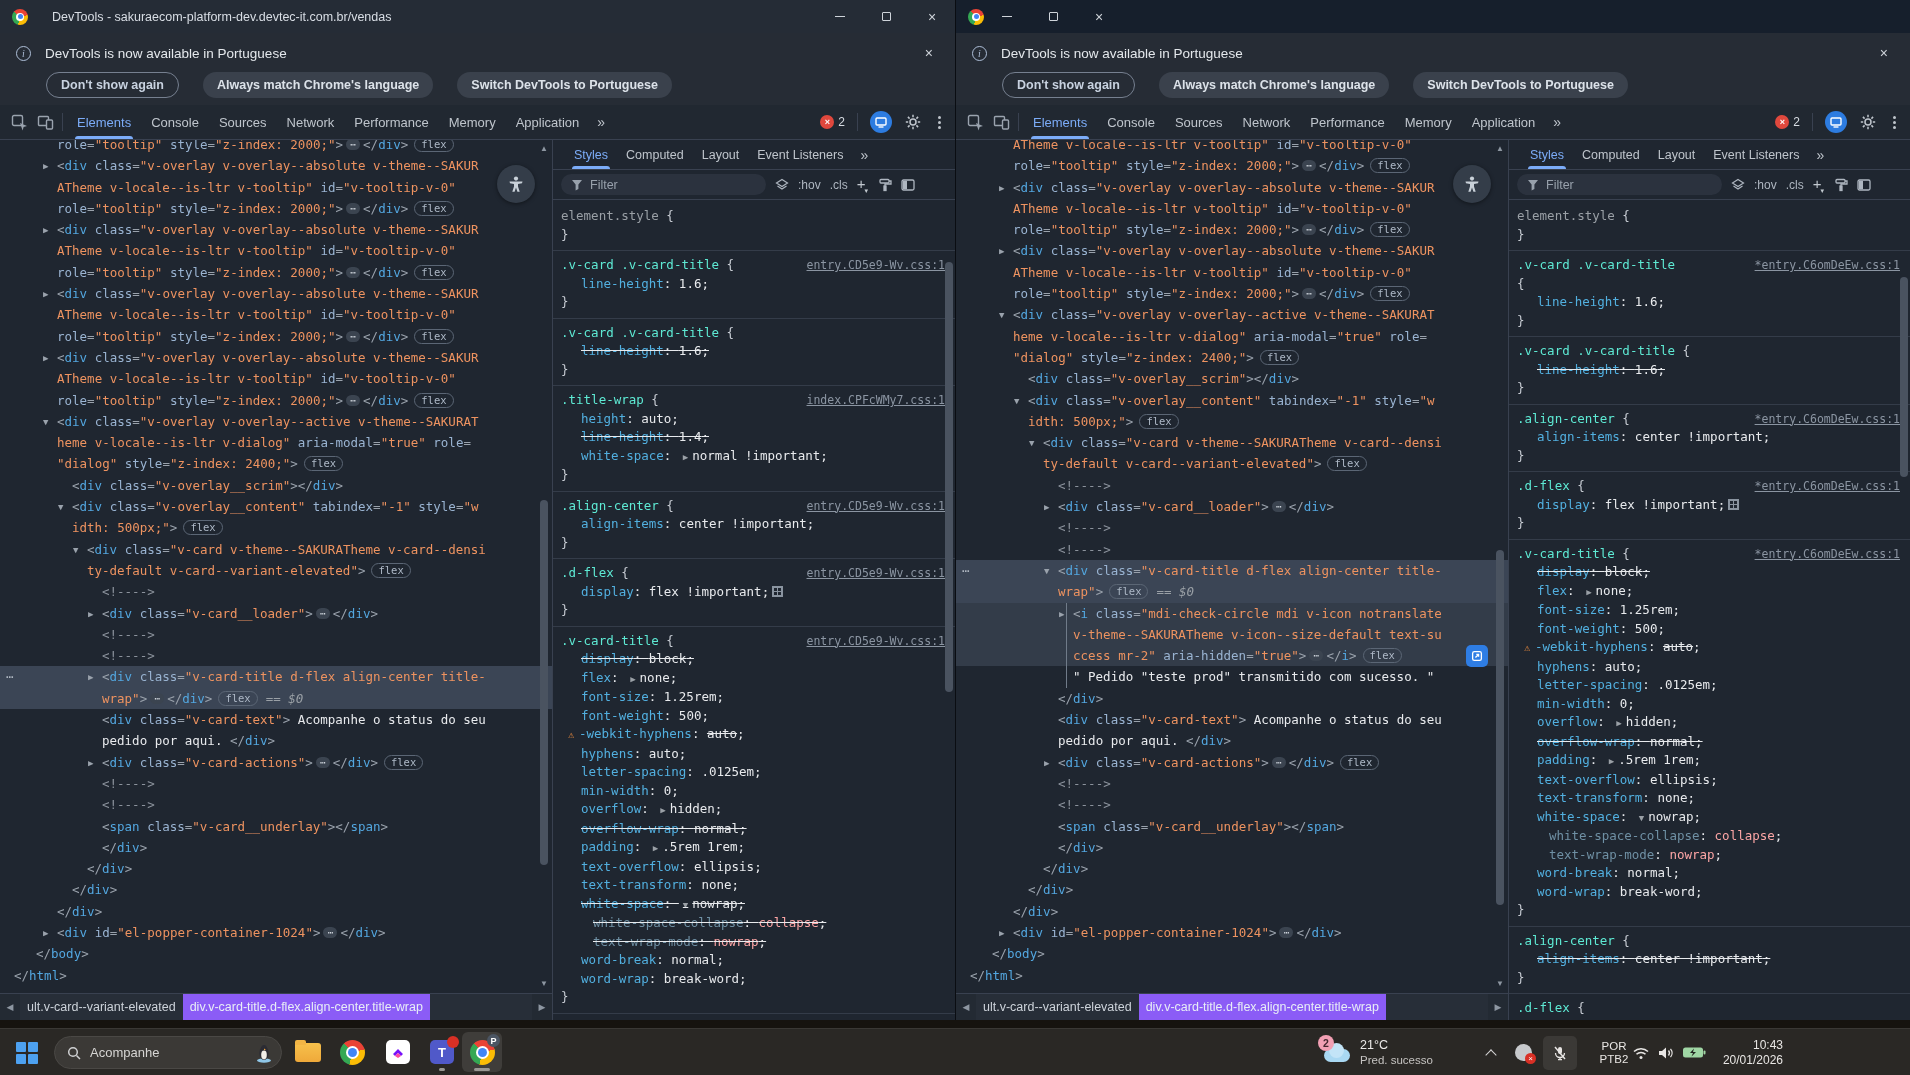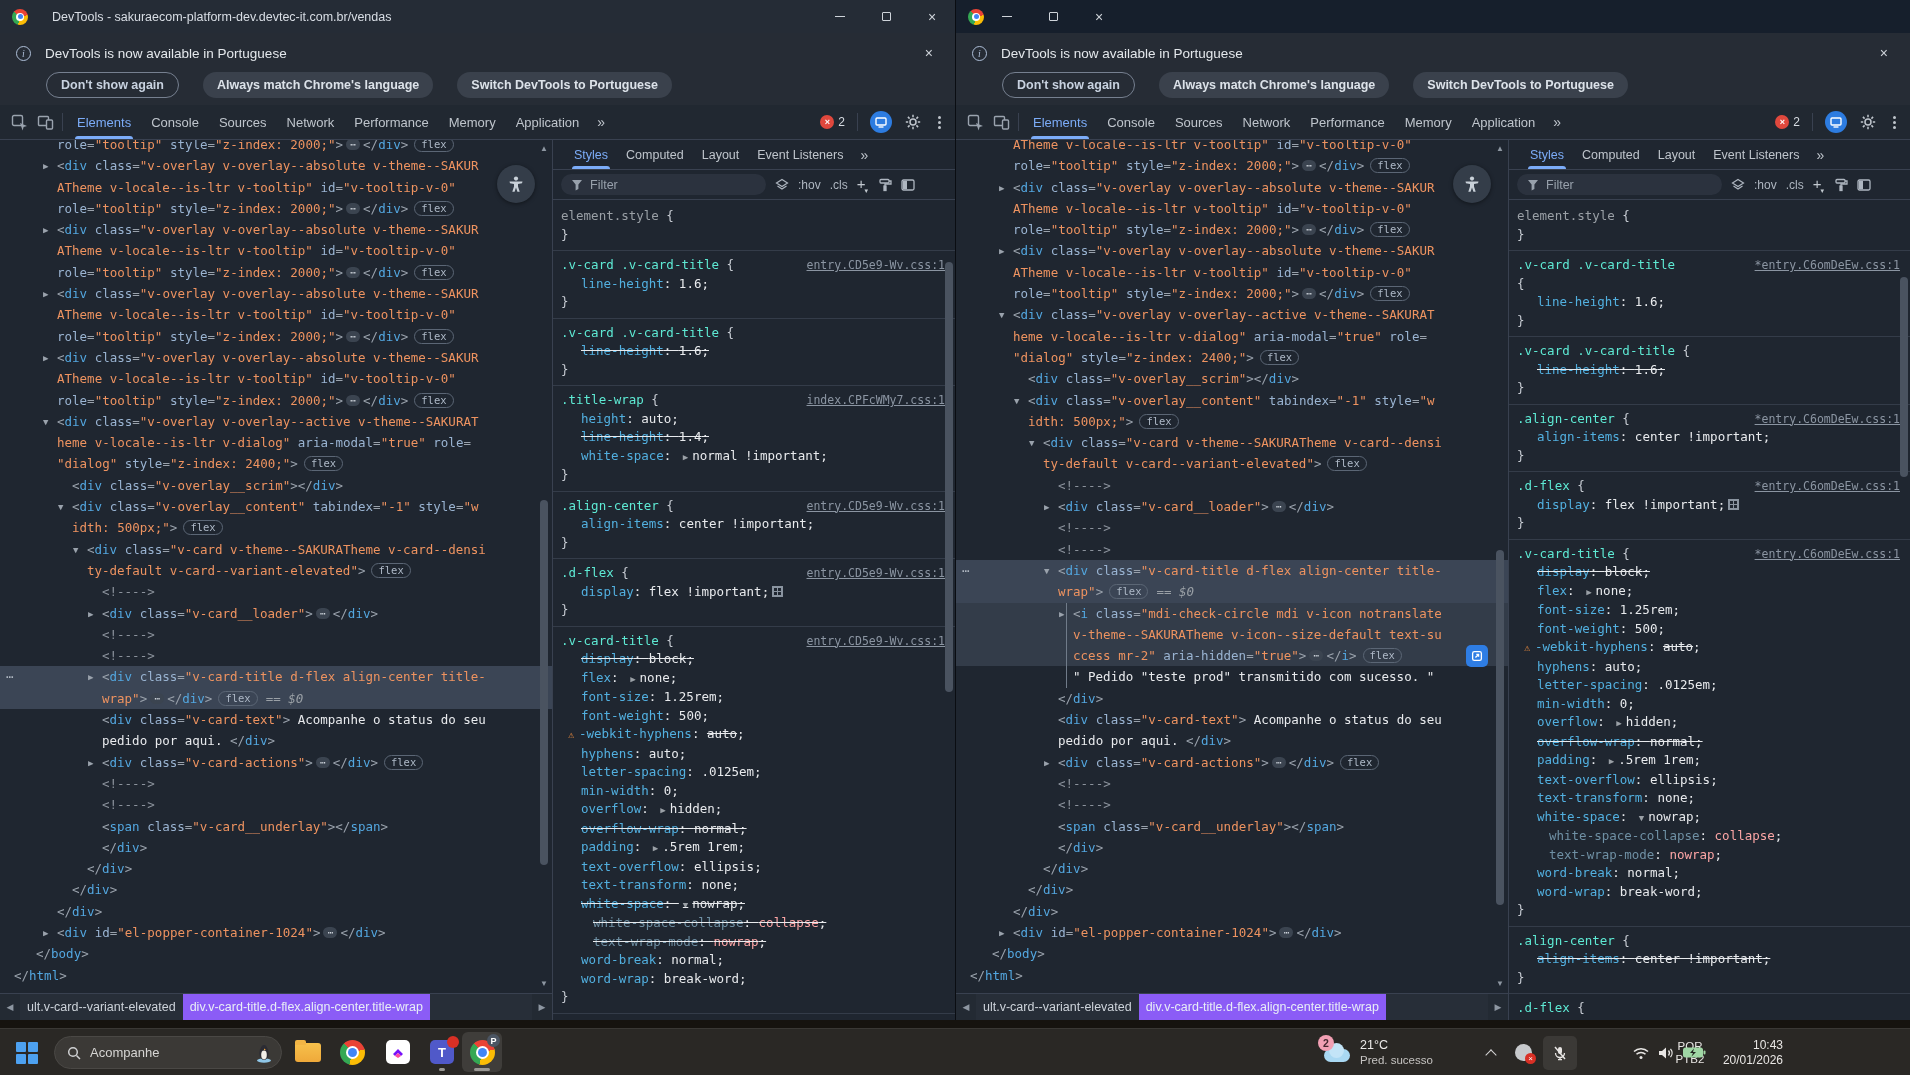--- a/index.html
+++ b/index.html
@@ -635,21 +635,21 @@
       </div>
     </div>
   <div class="mic-box" style="left:1543px">
     <svg width="16" height="16" viewBox="0 0 16 16">
       <rect x="6" y="2" width="4" height="7" rx="2" fill="#e8e6e4"></rect>
       <path d="M3.5 8a4.5 4.5 0 0 0 9 0" fill="none" stroke="#e8e6e4" stroke-width="1.3"></path>
       <path d="M8 12.5v2.2M6 14.7h4" stroke="#e8e6e4" stroke-width="1.3"></path>
       <path d="M3 2l10 12" stroke="#e8e6e4" stroke-width="1.4"></path>
     </svg>
   </div>
-  <div class="tb-item lang" style="left:1672px;width:36px">
+  <div class="tb-item lang" style="left:1596px;width:36px">
     <span>POR</span>
     <span>PTB2</span>
   </div>
   <div class="tb-item" style="left:1632px">
     <svg width="18" height="14" viewBox="0 0 18 14">
         <path d="M2 5.5a10 10 0 0 1 14 0" fill="none" stroke="#e8e6e4" stroke-width="1.5"></path>
         <path d="M4.5 8.2a6.5 6.5 0 0 1 9 0" fill="none" stroke="#e8e6e4" stroke-width="1.5"></path>
         <circle cx="9" cy="11.5" r="1.5" fill="#e8e6e4"></circle>
       </svg>
   </div>

